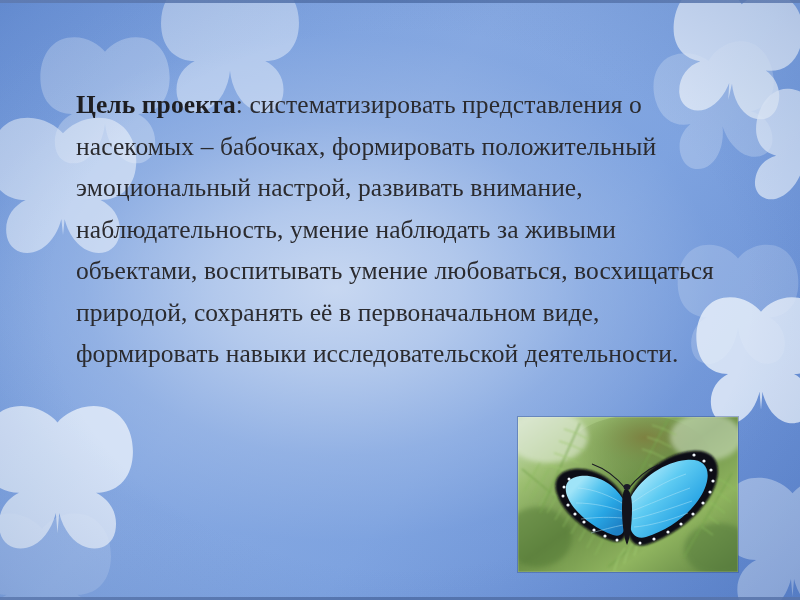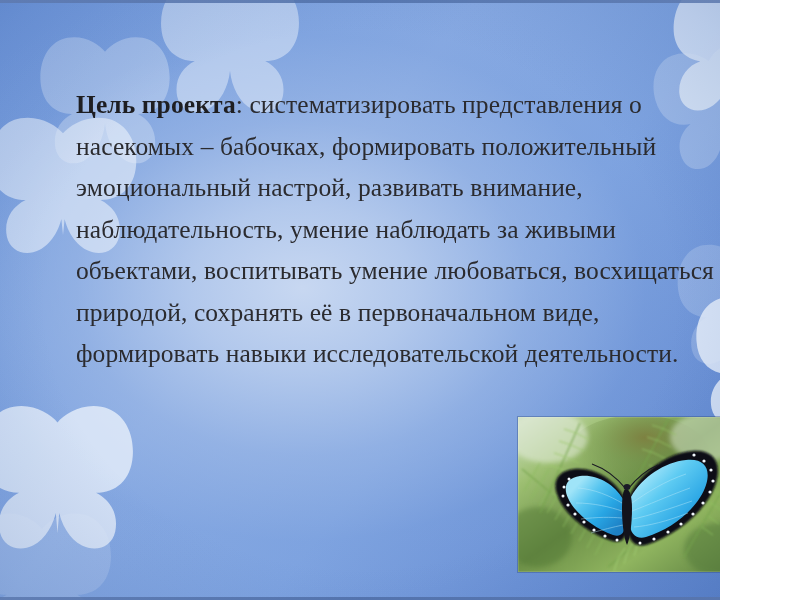--- a/index.html
+++ b/index.html
@@ -2,21 +2,21 @@
 <html><head>
 <meta charset="utf-8">
 <style>
   html, body {
     margin: 0;
     padding: 0;
     background: #ffffff;
   }
   #slide {
     position: relative;
-    width: 720px;
+    width: 800px;
     height: 600px;
     overflow: hidden;
     font-family: "Liberation Serif", "DejaVu Serif", serif;
     background: #d946ef;
   }
   
   .bg-base {
     position: absolute;
     inset: 0;
     background:

